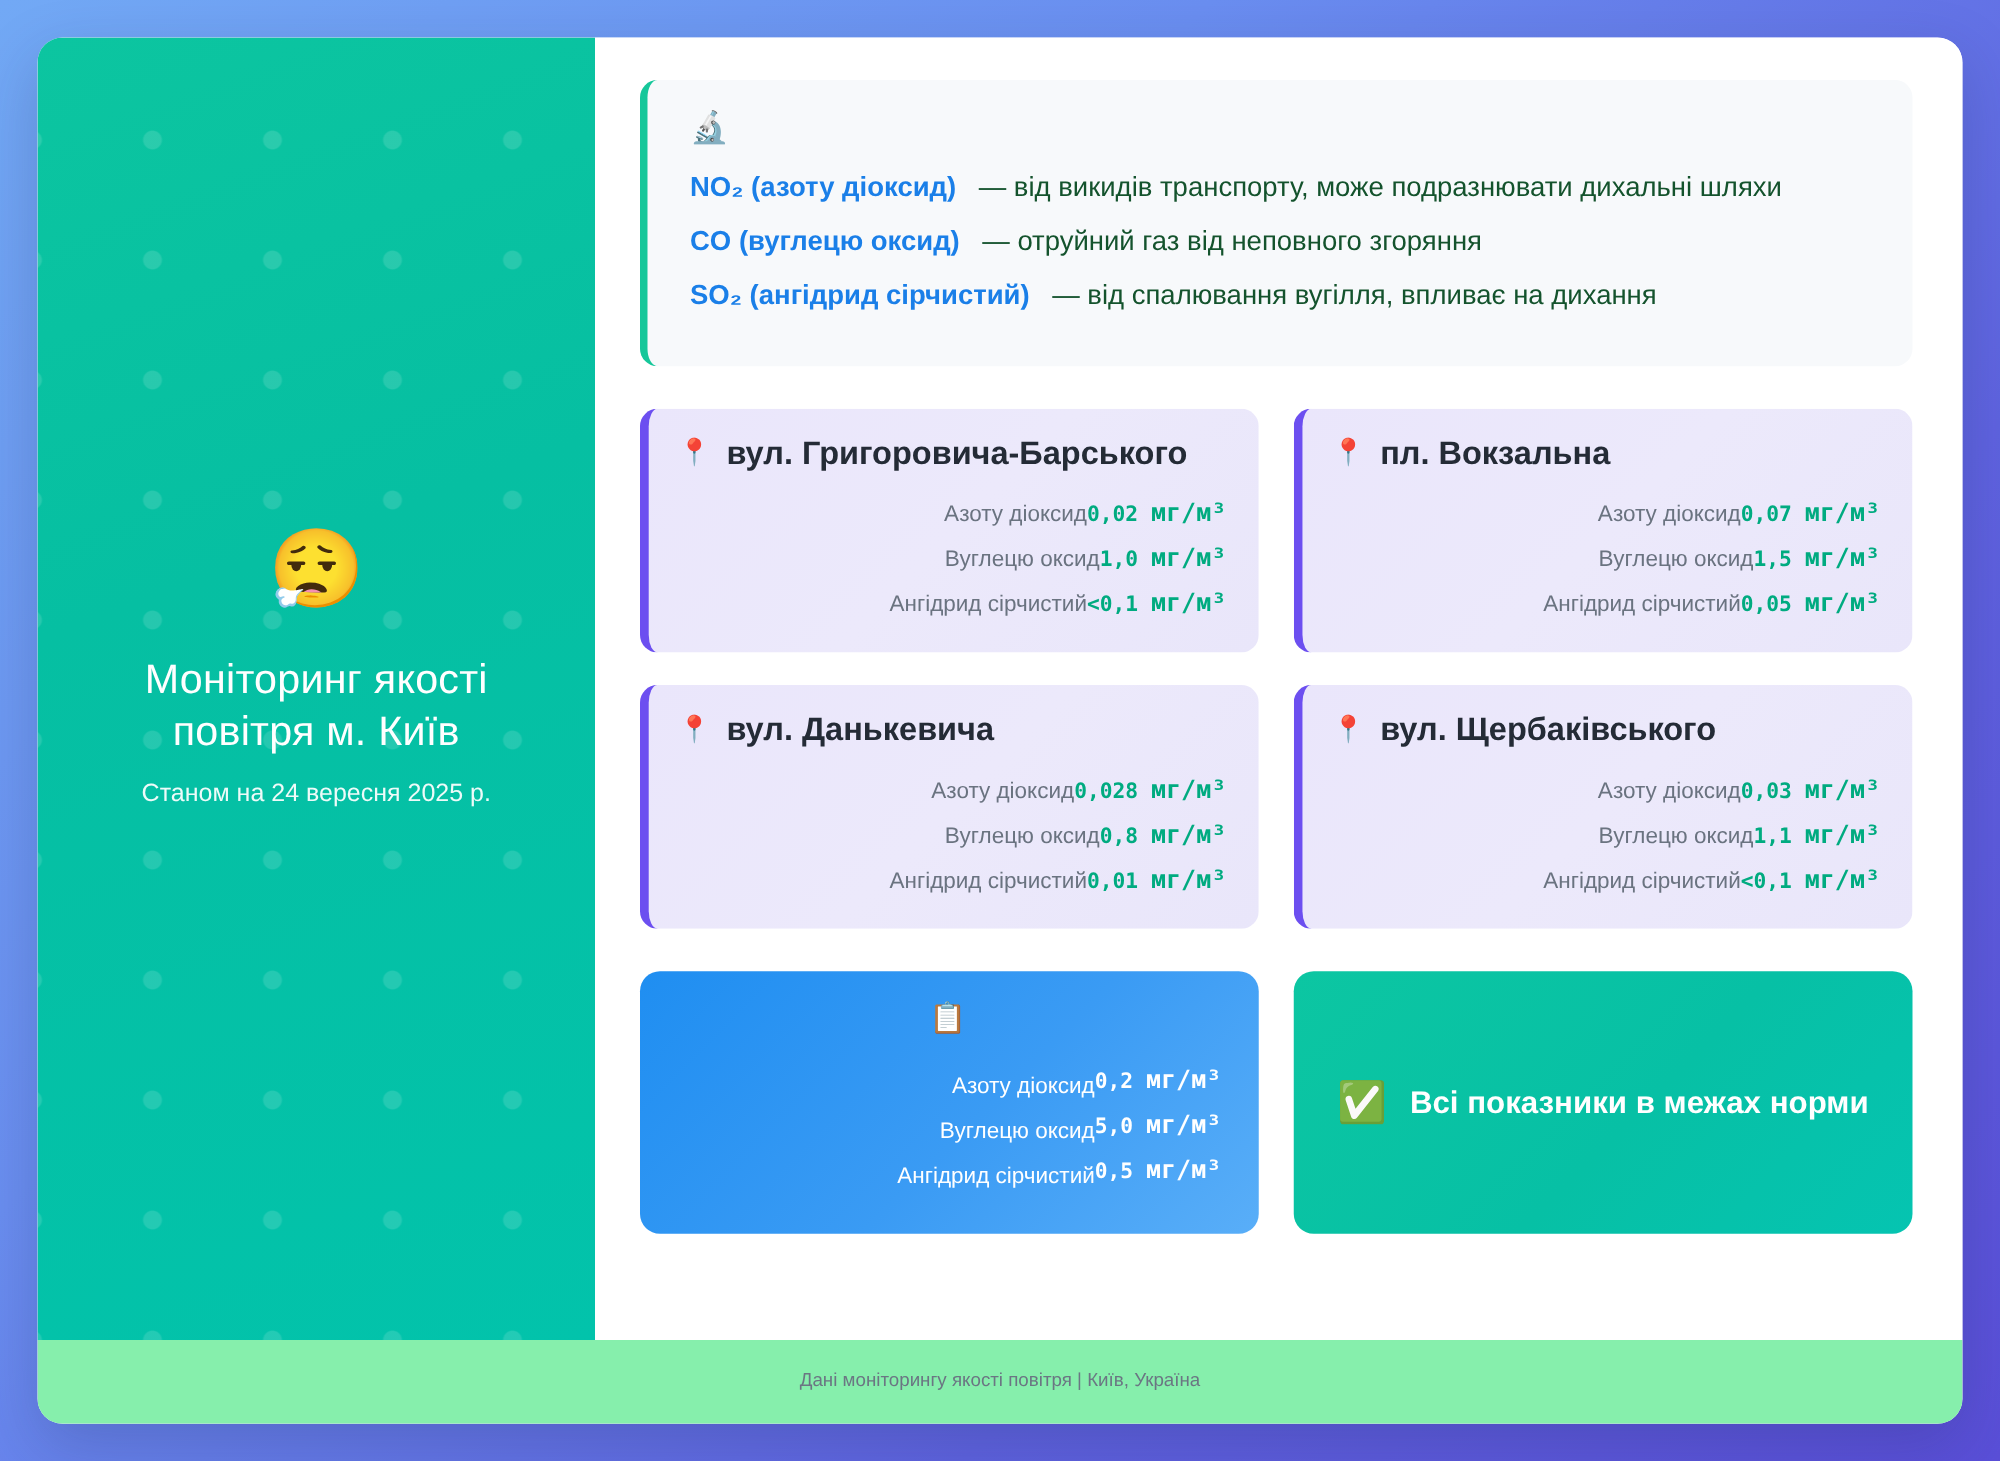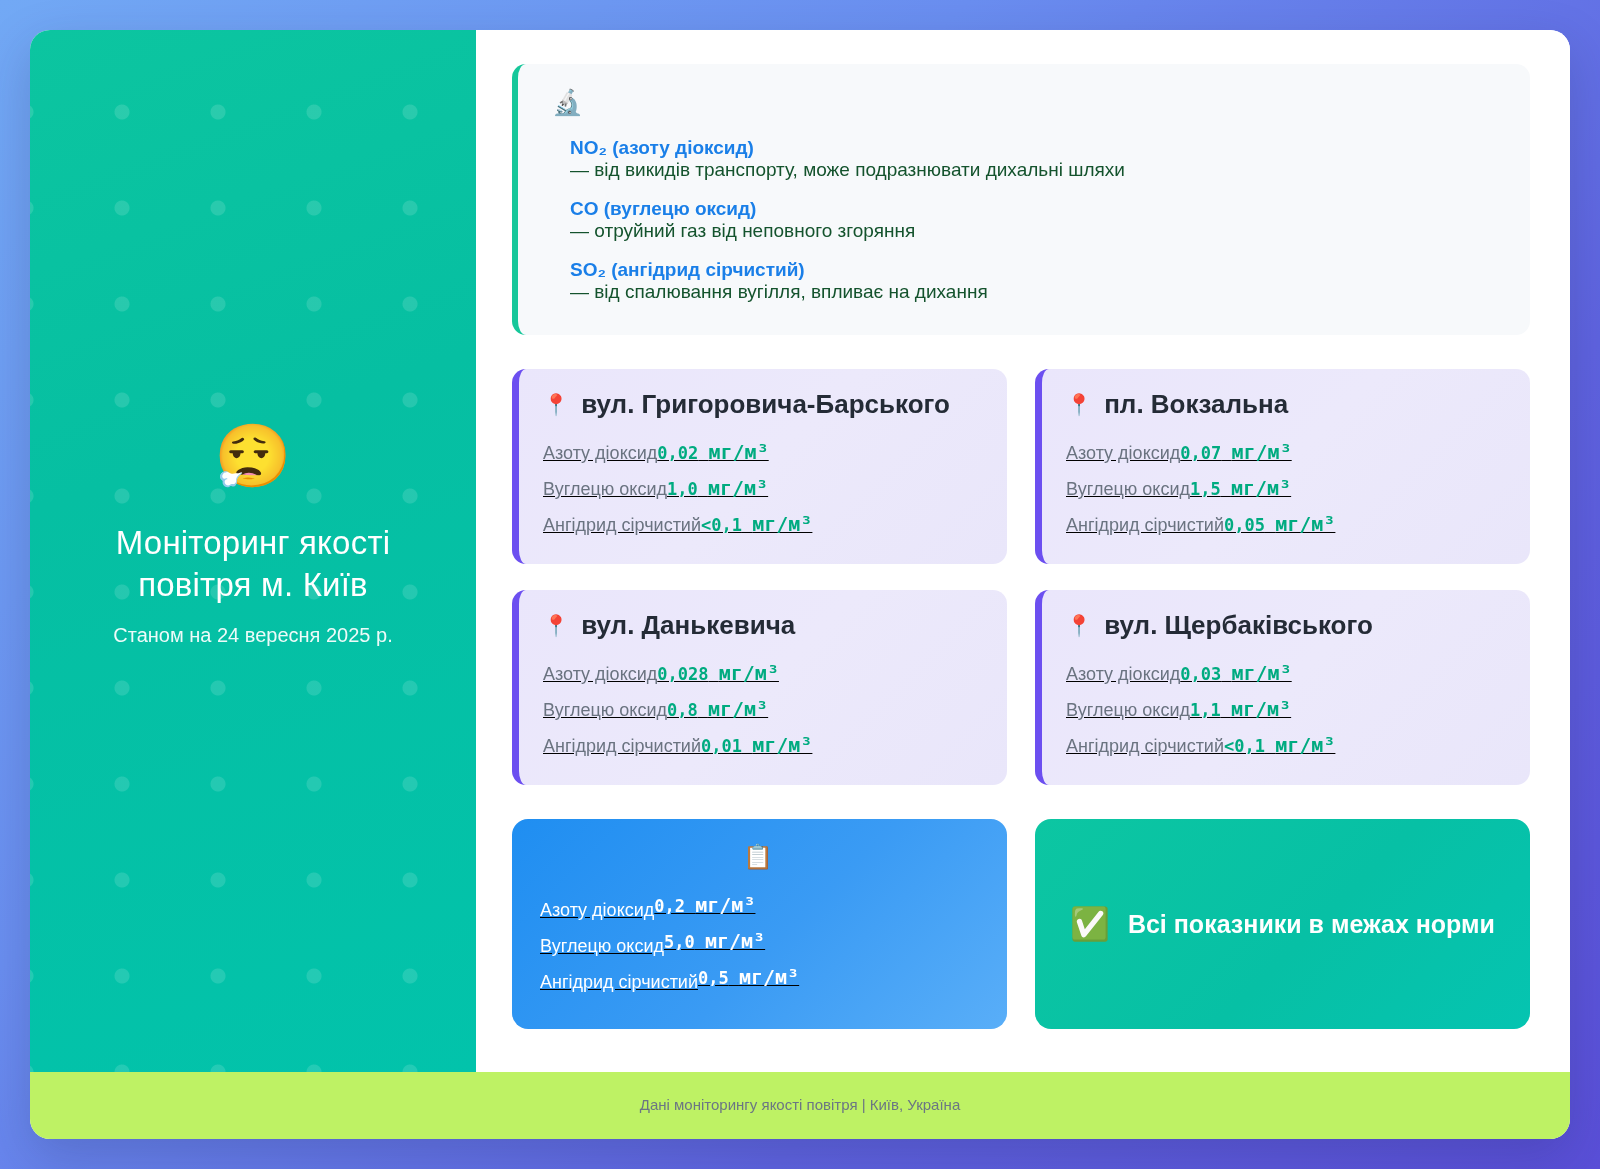--- a/index.html
+++ b/index.html
@@ -110,24 +110,23 @@
     font-size: 24px;
     font-weight: bold;
     color: #1d2630;
     margin-bottom: 22px;
   }
   .legend-title .emoji { font-size: 25px; line-height: 1; }
   .legend-row {
     display: flex;
     align-items: baseline;
     margin-bottom: 17px;
-    font-size: 19px;
-    flex-direction: column;
-  }
-  .legend-row:last-child { margin-bottom: 4px; }
+    font-size: 22px;
+  }
+  .legend-row:last-child { margin-bottom: 16px; }
   .legend-term {
     color: #1a7fe8;
     font-weight: bold;
     white-space: nowrap;
   }
   .legend-desc {
     color: #14532d;
     margin-left: 18px;
   }
 
@@ -154,23 +153,22 @@
   }
   .station-head .pin { font-size: 21px; line-height: 1; }
   .station-name {
     font-size: 26px;
     font-weight: bold;
     color: #242b36;
   }
   .metric {
     display: flex;
     align-items: baseline;
-    justify-content: flex-start;
+    justify-content: flex-end;
     padding: 6px 0;
-    text-decoration: underline;
   }
   .metric-label {
     font-size: 18px;
     color: #6a7380;
   }
   .metric-value {
     font-family: "DejaVu Sans Mono", monospace;
     font-size: 17px;
     font-weight: bold;
     color: #00ab80;
@@ -220,21 +218,21 @@
   .status-icon { font-size: 32px; line-height: 1; }
   .status-text {
     color: #ffffff;
     font-size: 25px;
     font-weight: bold;
   }
 
   
   .footer {
     flex: 0 0 auto;
-    background: #bef264;
+    background: #86efac;
     text-align: center;
     padding: 24px 0 26px 0;
     font-size: 15px;
     color: #6b7683;
   }
 </style>
 </head>
 <body>
 
 <div class="page">

